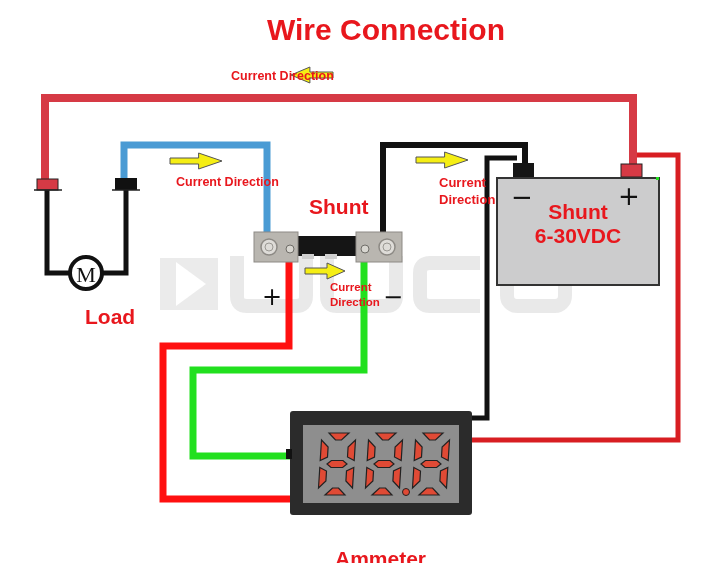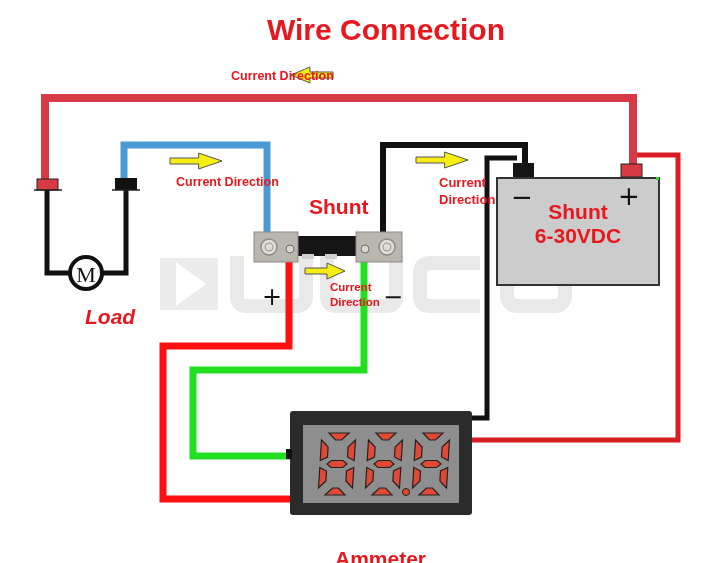--- a/index.html
+++ b/index.html
@@ -119,21 +119,21 @@
 
   
   <div class="lbl title">Wire Connection</div>
   <div class="lbl cd-small" style="left:203px; top:70px;">Current Direction</div>
   <div class="lbl cd-small" style="left:148px; top:176px;">Current Direction</div>
   <div class="lbl cd-mid" style="left:411px; top:176px;">Current</div>
   <div class="lbl cd-mid" style="left:411px; top:193px;">Direction</div>
   <div class="lbl cd-small" style="left:302px; top:282px; font-size:11.5px;">Current</div>
   <div class="lbl cd-small" style="left:302px; top:297px; font-size:11.5px;">Direction</div>
   <div class="lbl big" style="left:281px; top:196px;">Shunt</div>
-  <div class="lbl big" style="left:57px; top:306px;font-style:italic;">Load</div>
+  <div class="lbl big" style="left:57px; top:306px;">Load</div>
   <div class="lbl big" style="left:307px; top:524px;margin-top:24px;">Ammeter</div>
   <div class="batt-text">
     <div>Shunt</div>
     <div>6-30VDC</div>
   </div>
   <div class="sign" style="left:511px; top:184px;">−</div>
   <div class="sign" style="left:618px; top:183px;">+</div>
   <div class="sign" style="left:262px; top:285px; font-size:24px;">+</div>
   <div class="sign" style="left:383px; top:285px; font-size:24px;">−</div>
 </div>

